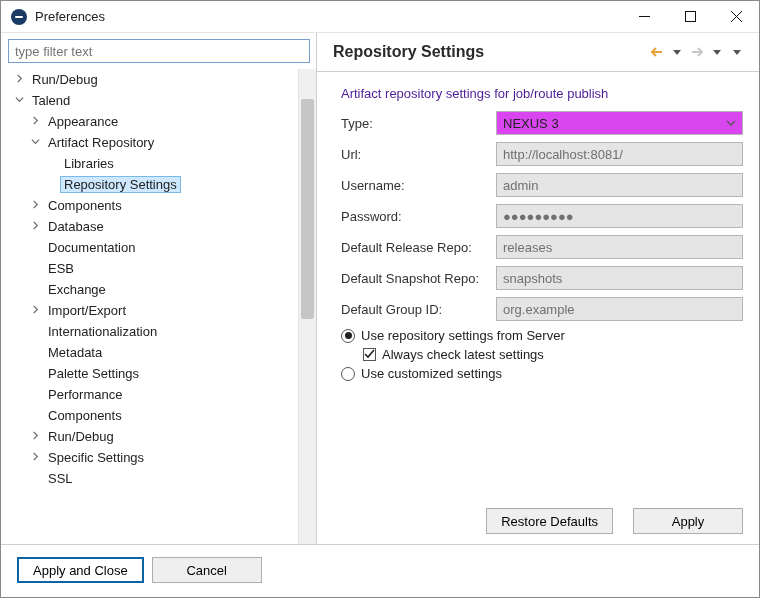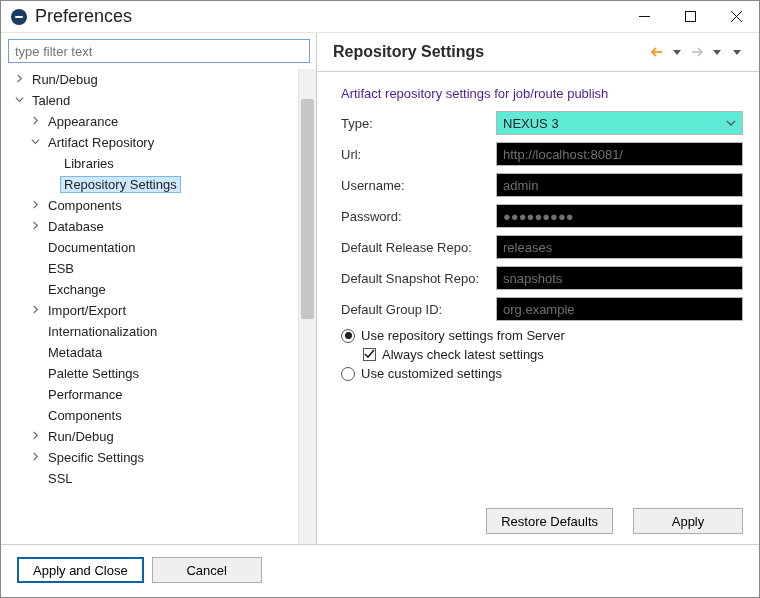--- a/index.html
+++ b/index.html
@@ -1,21 +1,21 @@
 <!DOCTYPE html>
 <html><head>
 <meta charset="utf-8">
 <style>
   * { box-sizing: border-box; }
   html, body { margin:0; padding:0; font-family: "Segoe UI", Tahoma, sans-serif; font-size:13px; color:#222; }
   .window { width:760px; height:598px; border:1px solid #888; background:#fff; display:flex; flex-direction:column; }
   .titlebar { height:32px; display:flex; align-items:center; background:#fff; border-bottom:1px solid #e5e5e5; }
   .titlebar .app-icon { width:16px; height:16px; border-radius:50%; background:#1b3a63; margin:0 8px 0 10px; position:relative; }
   .titlebar .app-icon::after { content:""; position:absolute; left:4px; top:7px; width:8px; height:2px; background:#fff; border-radius:1px; }
-  .titlebar .title { flex:0 0 auto; font-size:18px; }
+  .titlebar .title { flex:0 0 auto; font-size:13px; }
   .titlebar .spacer { flex:1; }
   .win-btn { width:46px; height:32px; display:flex; align-items:center; justify-content:center; }
   .win-btn svg { width:11px; height:11px; stroke:#111; stroke-width:1; fill:none; }
 
   .body { flex:1; display:flex; min-height:0; }
   .left-pane { width:316px; border-right:1px solid #cfcfcf; display:flex; flex-direction:column; padding:6px 0 0 7px; background:#fff; position:relative; }
   .filter { margin:0 6px 6px 0; }
   .filter input { width:100%; height:24px; border:1px solid #7a9fcf; padding:2px 6px; font-size:13px; font-family:inherit; color:#555; }
   .tree-wrap { flex:1; display:flex; min-height:0; }
   .tree { flex:1; overflow:hidden; padding-top:2px; }
@@ -37,22 +37,22 @@
   .rp-header { display:flex; align-items:center; padding:10px 14px 10px 16px; border-bottom:1px solid #cfcfcf; }
   .rp-header h1 { margin:0; font-size:16px; font-weight:600; color:#2a2a2a; flex:1; }
   .nav-icons { display:flex; gap:4px; align-items:center; }
   .nav-ico { width:16px; height:16px; display:inline-flex; align-items:center; justify-content:center; }
   .drop-tri { width:8px; height:8px; }
   .rp-content { flex:1; padding:14px 16px 10px 24px; overflow:auto; position:relative; }
   .desc { margin:0 0 10px 0; color:#4c1d95; }
   .form-row { display:flex; align-items:center; margin-bottom:7px; }
   .form-row label { width:155px; color:#333; }
   .form-row .field { flex:1; }
-  .txt, .sel { width:100%; height:24px; border:1px solid #b5b5b5; background:#000000; color:#707070; padding:2px 6px; font-family:inherit; font-size:13px; }
-  .sel { background:#5eead4; color:#222; display:flex; align-items:center; justify-content:space-between; padding-right:6px; }
+  .txt, .sel { width:100%; height:24px; border:1px solid #b5b5b5; background:#e5e5e5; color:#707070; padding:2px 6px; font-family:inherit; font-size:13px; }
+  .sel { background:#d946ef; color:#222; display:flex; align-items:center; justify-content:space-between; padding-right:6px; }
   .sel .chev { width:10px; height:10px; }
   .opt-row { display:flex; align-items:center; margin:4px 0 4px 0; }
   .radio { width:14px; height:14px; border:1px solid #555; border-radius:50%; margin-right:6px; display:inline-flex; align-items:center; justify-content:center; }
   .radio.checked::after { content:""; width:7px; height:7px; background:#222; border-radius:50%; }
   .chk { width:13px; height:13px; border:1px solid #555; margin-right:6px; display:inline-flex; align-items:center; justify-content:center; }
   .chk.checked svg { width:11px; height:11px; }
   .sub-indent { margin-left:22px; }
   .rp-buttons { display:flex; justify-content:flex-end; gap:20px; padding:6px 16px 10px; }
   .btn { min-width:110px; height:26px; border:1px solid #adadad; background:#efefef; padding:2px 14px; font-family:inherit; font-size:13px; display:inline-flex; align-items:center; justify-content:center; }
 

